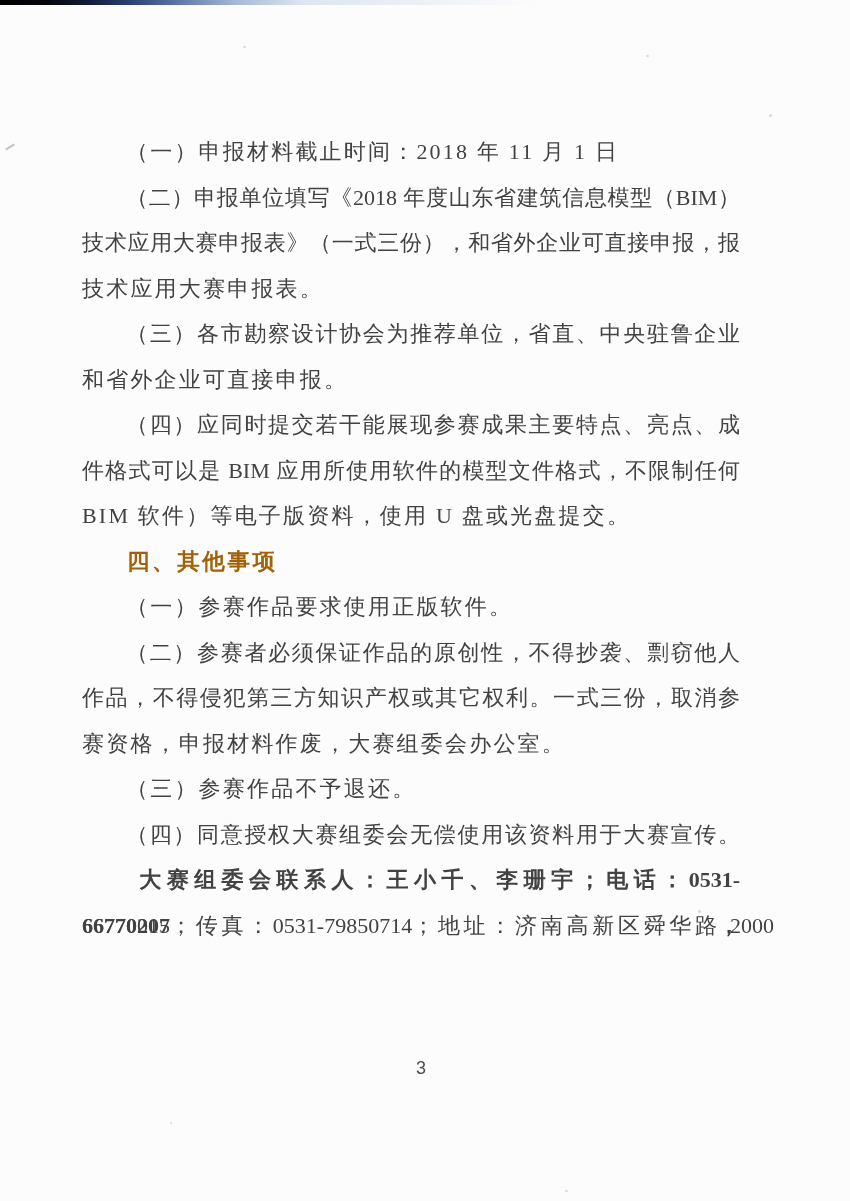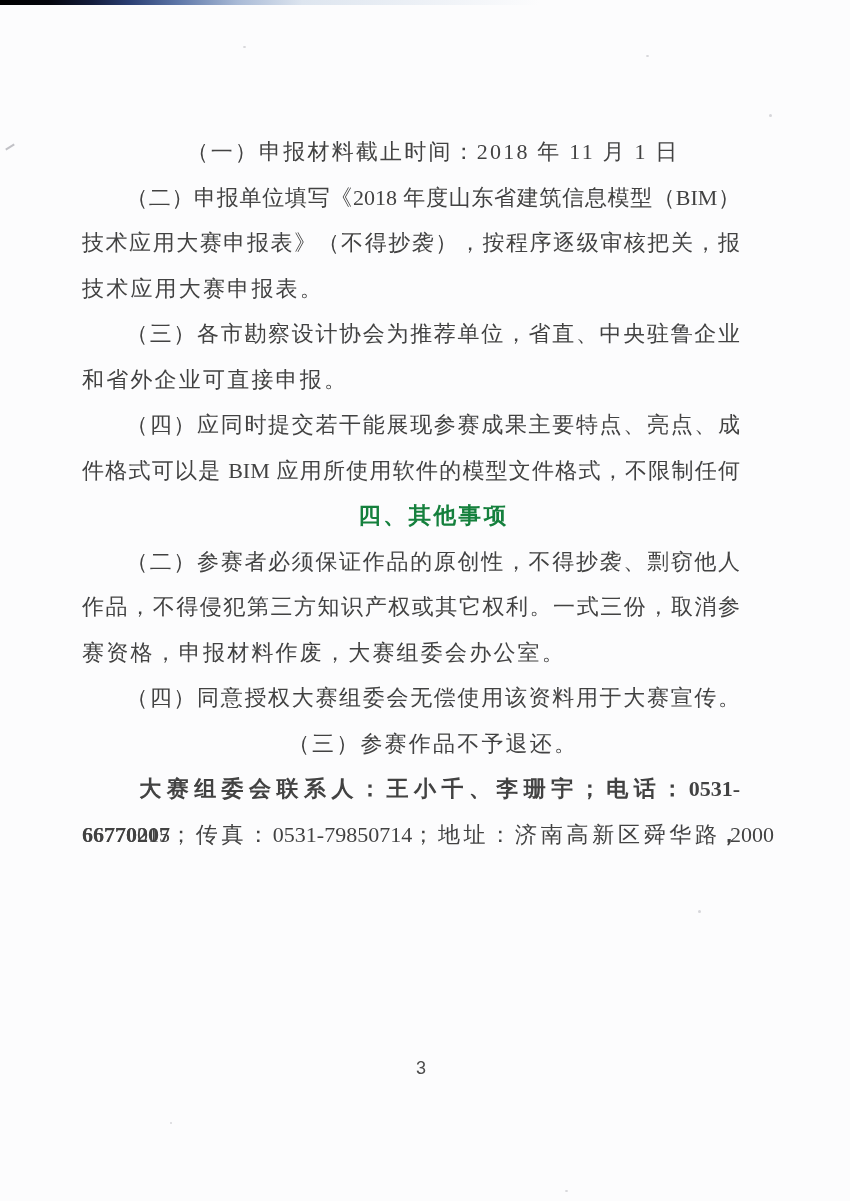--- a/index.html
+++ b/index.html
@@ -39,26 +39,26 @@
     font-size: 22px;
     letter-spacing: 2.2px;
     white-space: nowrap;
   }
   .line.justify {
     white-space: normal;
     letter-spacing: normal;
     text-align: justify;
     text-align-last: justify;
   }
-  .line.indent    { text-indent: 2em; text-align: center; }
+  .line.indent    { text-indent: 2em; }
   .line.indent-lg { text-indent: 2.6em; font-weight: bold; }
   .line.heading {
     font-family: "Liberation Sans", "DejaVu Sans", sans-serif;
     font-weight: 700;
-    color: #15803d;
+    color: #a16207;
     letter-spacing: 2.6px;
     font-size: 22.5px;
   }
   .line.wide { width: 692px; }
   .page-number {
     position: absolute;
     top: 1056px;
     left: 0;
     width: 842px;
     text-align: center;
@@ -97,31 +97,33 @@
   <div class="speck" style="left:646px; top:55px;  width:3px; height:2px;"></div>
   <div class="speck" style="left:769px; top:114px; width:3px; height:3px;"></div>
   <div class="speck" style="left:698px; top:910px; width:3px; height:3px;"></div>
   <div class="speck" style="left:565px; top:1190px; width:3px; height:2px;"></div>
   <div class="speck" style="left:170px; top:1122px; width:2px; height:2px;"></div>
 
   <div class="text-block">
 
   <div class="line indent">（一）申报材料截止时间：2018 年 11 月 1 日</div>
       <div class="line indent justify">（二）申报单位填写《2018 年度山东省建筑信息模型（BIM）</div>
-      <div class="line justify">技术应用大赛申报表》（不得抄袭），按程序逐级审核把关，报</div>
+      <div class="line justify">技术应用大赛申报表》（一式三份），和省外企业可直接申报，报</div>
       <div class="line">技术应用大赛申报表。</div>
       <div class="line indent justify">（三）各市勘察设计协会为推荐单位，省直、中央驻鲁企业</div>
       <div class="line">和省外企业可直接申报。</div>
       <div class="line indent justify">（四）应同时提交若干能展现参赛成果主要特点、亮点、成</div>
       <div class="line justify">件格式可以是 BIM 应用所使用软件的模型文件格式，不限制任何</div>
+      <div class="line">BIM 软件）等电子版资料，使用 U 盘或光盘提交。</div>
       <div class="line indent heading">四、其他事项</div>
+      <div class="line indent">（一）参赛作品要求使用正版软件。</div>
       <div class="line indent justify">（二）参赛者必须保证作品的原创性，不得抄袭、剽窃他人</div>
       <div class="line justify">作品，不得侵犯第三方知识产权或其它权利。一式三份，取消参</div>
       <div class="line">赛资格，申报材料作废，大赛组委会办公室。</div>
+      <div class="line indent">（三）参赛作品不予退还。</div>
       <div class="line indent justify">（四）同意授权大赛组委会无偿使用该资料用于大赛宣传。</div>
-      <div class="line indent">（三）参赛作品不予退还。</div>
       <div class="line indent-lg justify">大赛组委会联系人：王小千、李珊宇；电话：0531-66770207，</div>
       <div class="line justify wide">66770015；传真：0531-79850714；地址：济南高新区舜华路 2000</div>
     </div>
 
   <div class="page-number">3</div>
 
 </div>
 
 </body></html>

